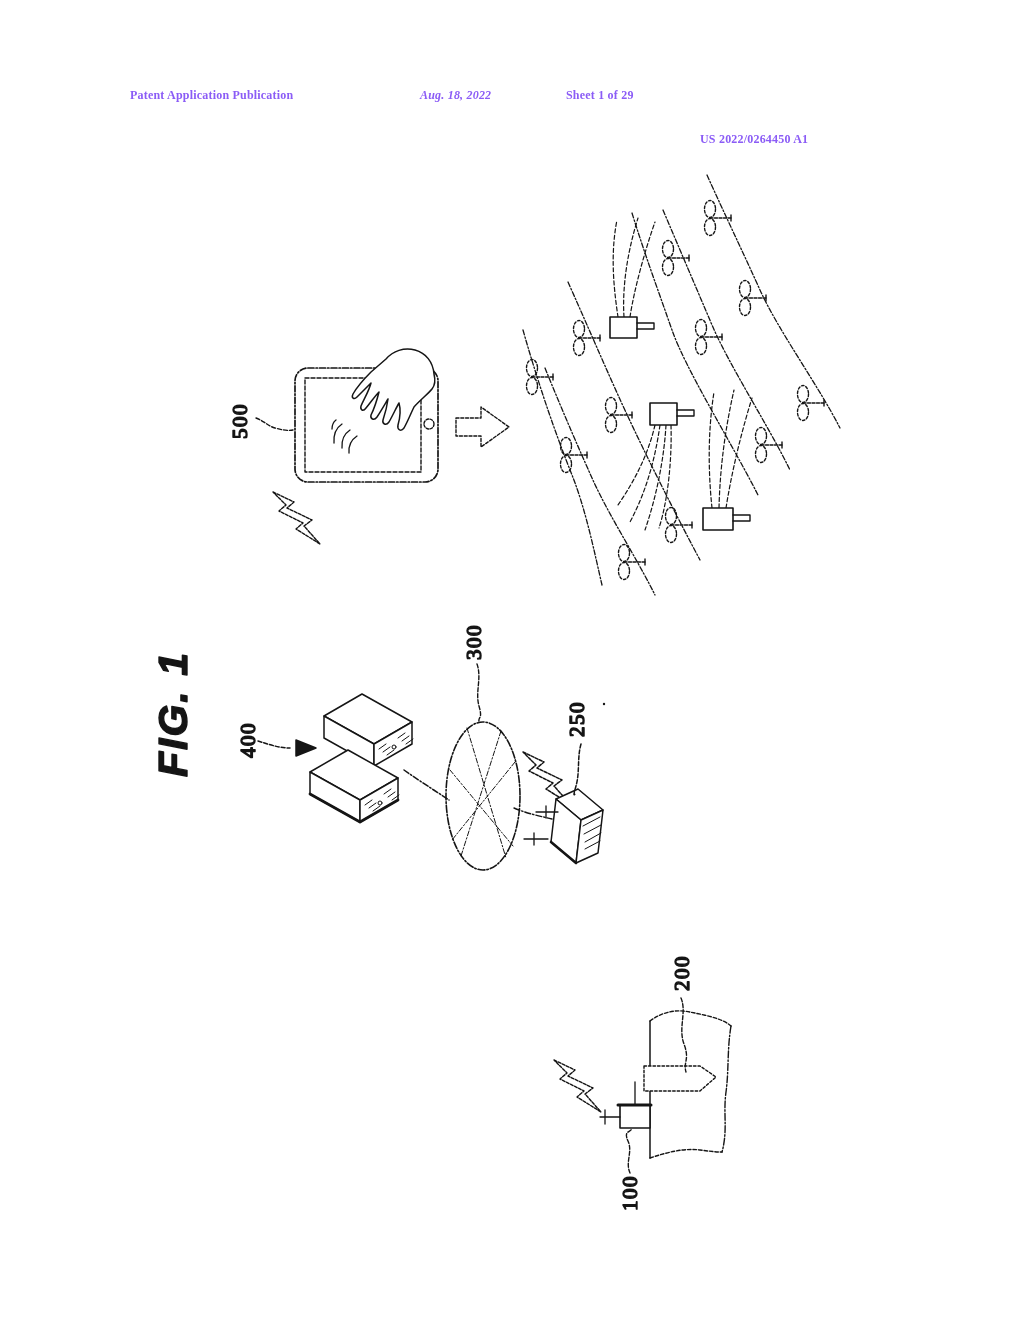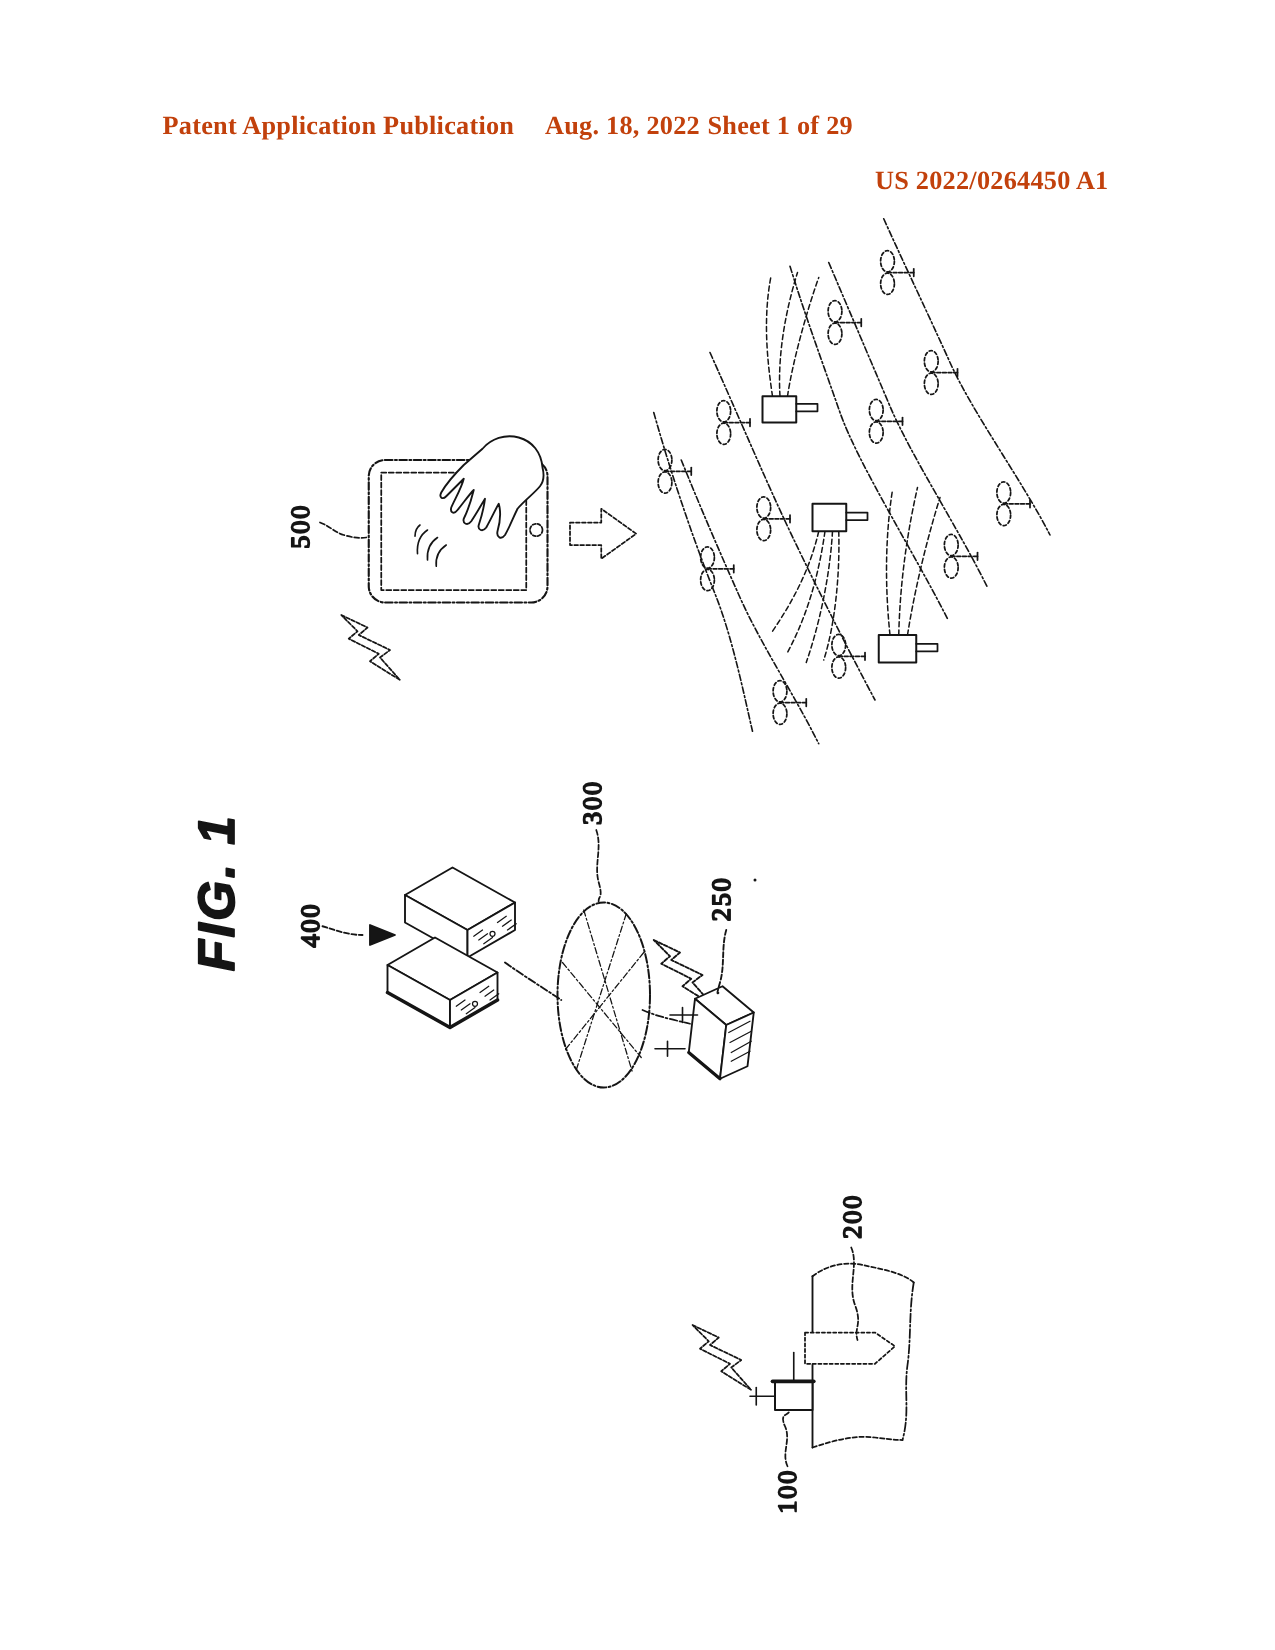--- a/index.html
+++ b/index.html
@@ -3,25 +3,25 @@
 <meta charset="utf-8">
 <style>
   html,body{margin:0;padding:0;background:#e8e8e8;}
   .page{
     position:relative;width:1020px;height:1320px;margin:0 auto;
     background:#ffffff;overflow:hidden;
     font-family:"Liberation Serif", serif;
   }
   .header-text{
     position:absolute;top:88px;height:22px;
-    font-weight:bold;font-size:21px;color:#c2410c;
+    font-weight:bold;font-size:12px;color:#8b5cf6;
     white-space:nowrap;letter-spacing:.2px;
   }
   .h-pub{left:130px;}
-  .h-date{left:436px;}
+  .h-date{left:420px;font-style:italic;}
   .h-sheet{left:566px;}
   .h-doc{left:700px;margin-top:44px;}
   svg text{
     font-family:"Liberation Serif", serif;
     fill:#151515;
   }
   .refnum{font-size:21px;letter-spacing:1.5px;}
   .figlabel{
     font-family:"Liberation Sans", sans-serif;
     font-style:italic;font-weight:bold;font-size:41px;letter-spacing:2px;

